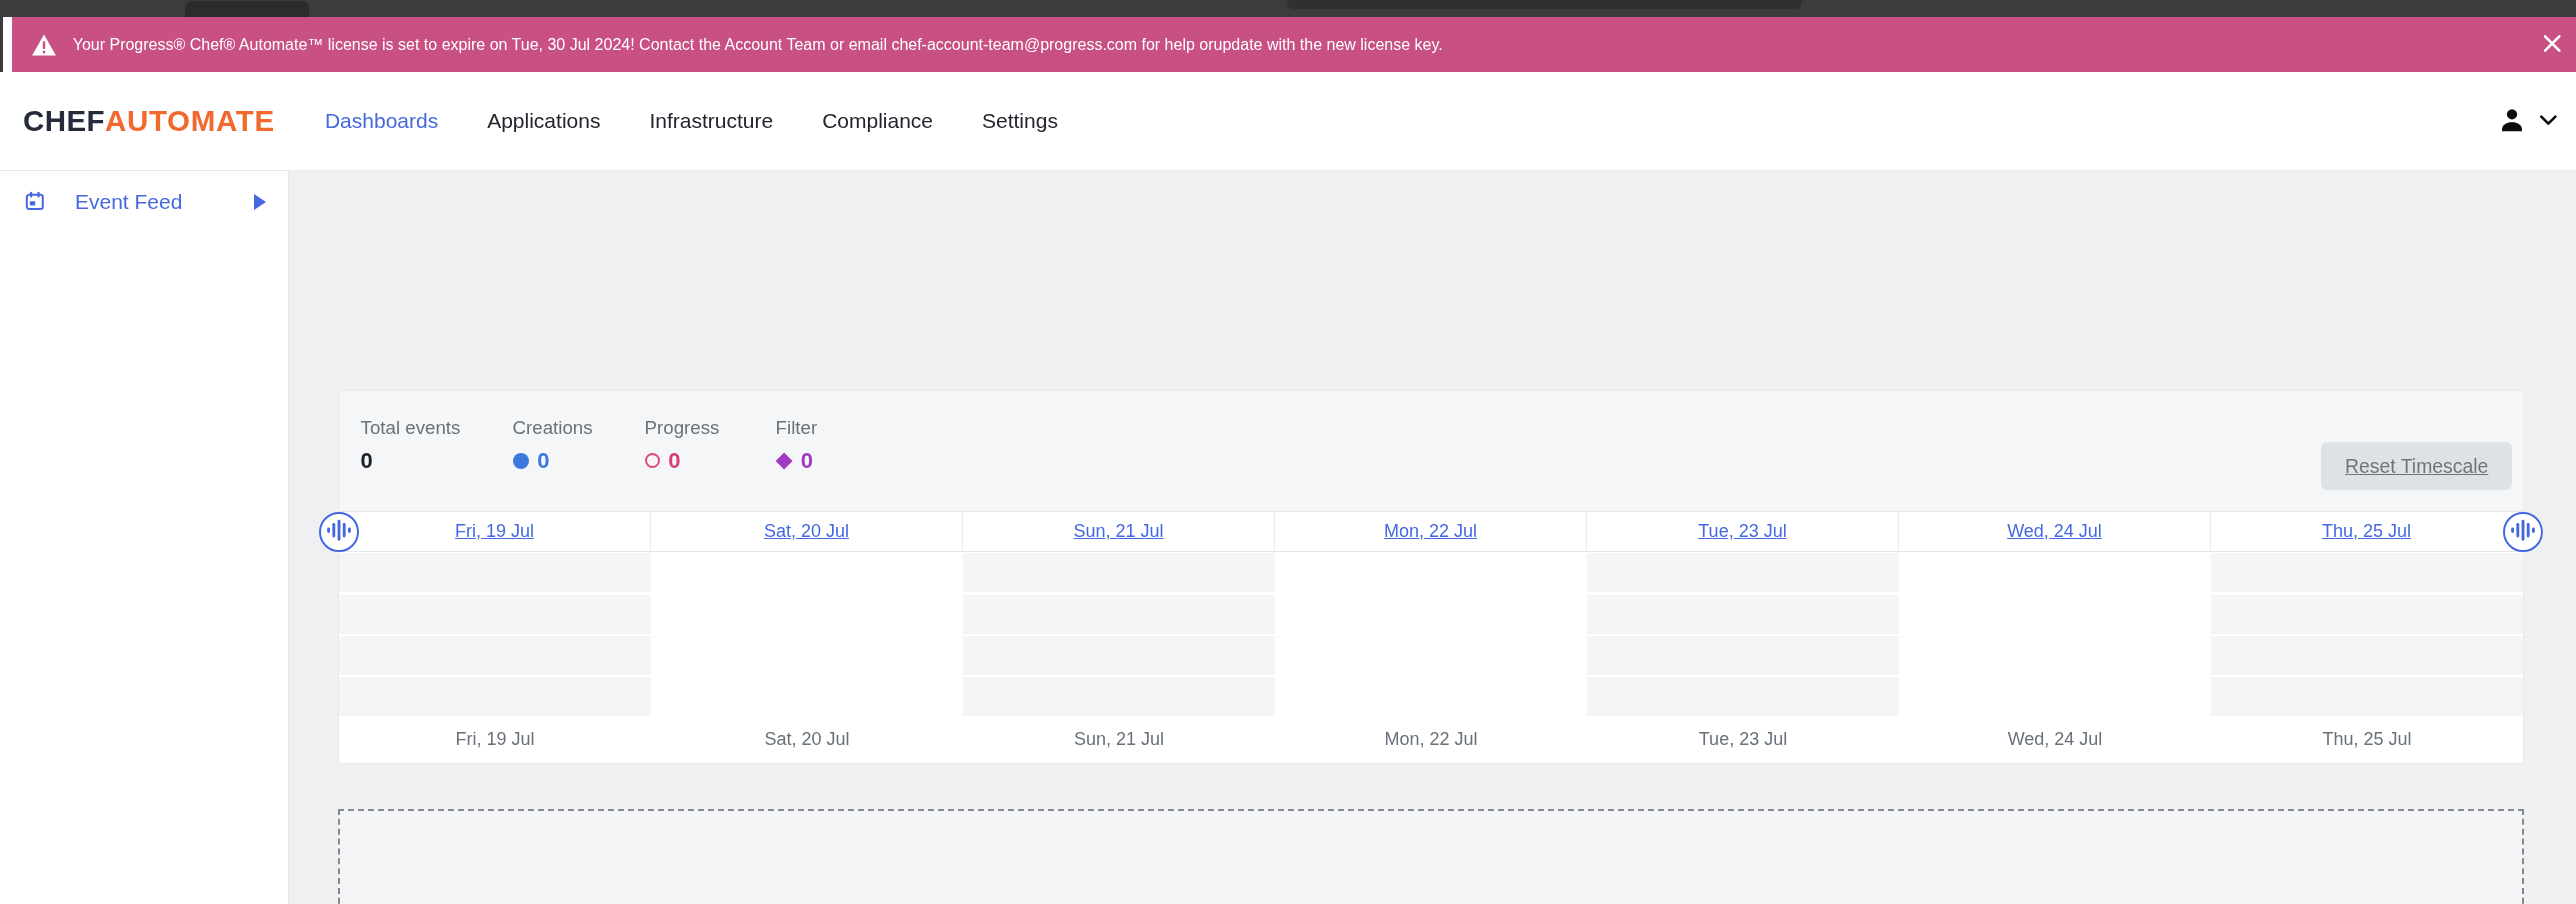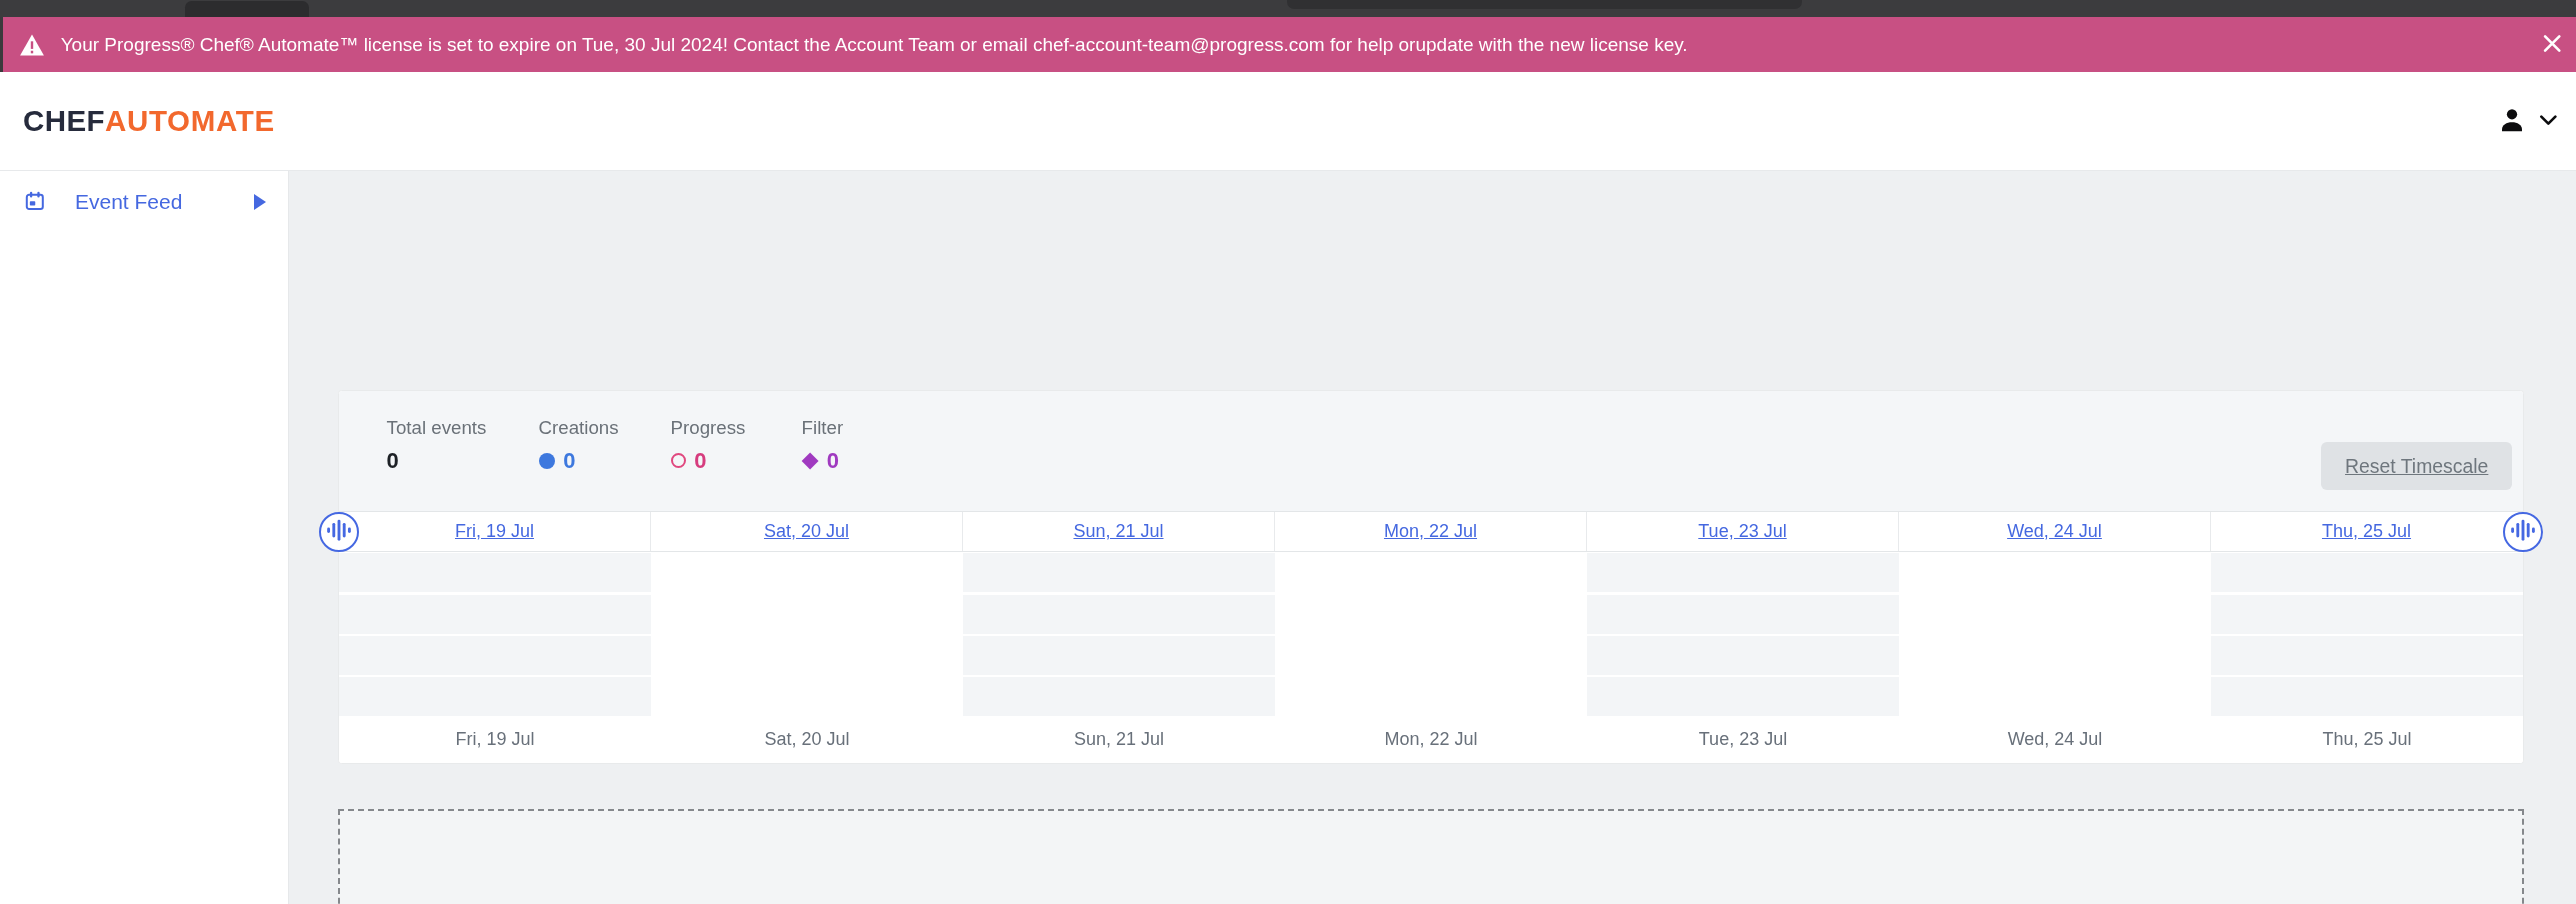--- a/index.html
+++ b/index.html
@@ -9,22 +9,22 @@
     font-family:"Liberation Sans", sans-serif;
   }
 
   
   .chrome { position:absolute; top:0; left:0; right:0; height:17px; background:#3c3c3e; z-index:10; }
   .chrome .tab-a { position:absolute; left:185px; top:1.4px; width:124px; height:16px; background:#2c2c2e; border-radius:6.5px 6.5px 0 0; }
   .chrome .tab-b { position:absolute; left:1287px; top:0; width:515px; height:9.3px; background:#303032; border-radius:0 0 7.2px 7.2px; }
 
   
   .banner {
-    position:absolute; top:17px; left:0; right:0; height:55px; background:#c85083;
-    color:#fff; display:flex; align-items:center; padding-left:18.7px; font-size:19px; z-index:9;
+    position:absolute; top:17px; left:12px; right:0; height:55px; background:#c85083;
+    color:#fff; display:flex; align-items:center; padding-left:18.7px; font-size:16px; z-index:9;
   }
   .banner-edge { position:absolute; left:0; top:17px; width:2.9px; height:55px; background:#3a3a3c; z-index:11; }
   .warn-icon { margin-right:16px; display:flex; }
   .banner a { color:#fff; cursor:pointer; }
   .banner-close { position:absolute; right:11.5px; top:50%; transform:translateY(-50%); background:none; border:none; cursor:pointer; display:flex; }
 
   
   .header {
     position:absolute; top:72px; left:0; right:0; height:99px; background:#fff;
     border-bottom:1.4px solid #e7e9eb; display:flex; align-items:center; z-index:8;
@@ -55,21 +55,21 @@
   }
   .filter-input::placeholder { color:#c7ccd1; }
 
   
   .card {
     position:absolute; left:49px; top:219px; width:2186px; background:#fff;
     border:0.7px solid #e8eaeb; border-radius:3.6px;
   }
   .stats-band { background:#f4f6f8; height:120px; display:flex; padding:26px 0 0 21.6px; border-radius:3.6px 3.6px 0 0; }
   .stat { }
-  .stat.w1 { width:152px;margin-left:26px; } .stat.w2 { width:132px; } .stat.w3 { width:131px; }
+  .stat.w1 { width:152px; } .stat.w2 { width:132px; } .stat.w3 { width:131px; }
   .stat-label { font-size:18.7px; color:#6a7178; margin-bottom:8.6px; }
   .stat-value { display:flex; align-items:center; gap:8.6px; font-size:22px; font-weight:700; color:#1d2126; }
   .dot-filled { width:16px; height:16px; border-radius:50%; background:#3d78de; }
   .dot-outline { width:15px; height:15px; border-radius:50%; border:2.2px solid #e0487f; background:transparent; }
   .diamond { width:12.2px; height:12.2px; background:#a03ac0; transform:rotate(45deg); margin:0 2.2px; }
   .val-blue { color:#3d78de; } .val-pink { color:#d63c7e; } .val-purple { color:#a03ac0; }
   .reset-btn {
     position:absolute; top:51px; right:10.8px; width:191px; height:48px; background:#dfe2e5;
     border:none; border-radius:5.8px; font-size:19.4px; color:#6e767d; cursor:pointer;
     font-family:"Liberation Sans", sans-serif;
@@ -129,20 +129,27 @@
       </svg>
     </span>
   </button>
 </div>
 <div class="banner-edge"></div>
 
 <div class="header">
   <div class="logo">
     <span>CHEF</span><span class="sec">AUTOMATE</span>
   </div>
+  <div class="nav">
+    <div class="active">Dashboards</div>
+    <div>Applications</div>
+    <div>Infrastructure</div>
+    <div>Compliance</div>
+    <div>Settings</div>
+  </div>
   <div class="user-menu">
     <span>
       <svg width="30" height="30" viewBox="0 0 24 24">
         <circle cx="12" cy="7.4" r="4.1" fill="#0c0c0e"></circle>
         <path d="M4 19.6 C4 15.9 7.6 13.8 12 13.8 C16.4 13.8 20 15.9 20 19.6 L20 21 L4 21 Z" fill="#0c0c0e"></path>
       </svg>
     </span>
     <span>
       <svg width="18.7" height="13" viewBox="0 0 24 16">
         <path d="M3 3 L12 12 L21 3" stroke="#0c0c0e" stroke-width="3.4" fill="none" stroke-linecap="round" stroke-linejoin="round"></path>

